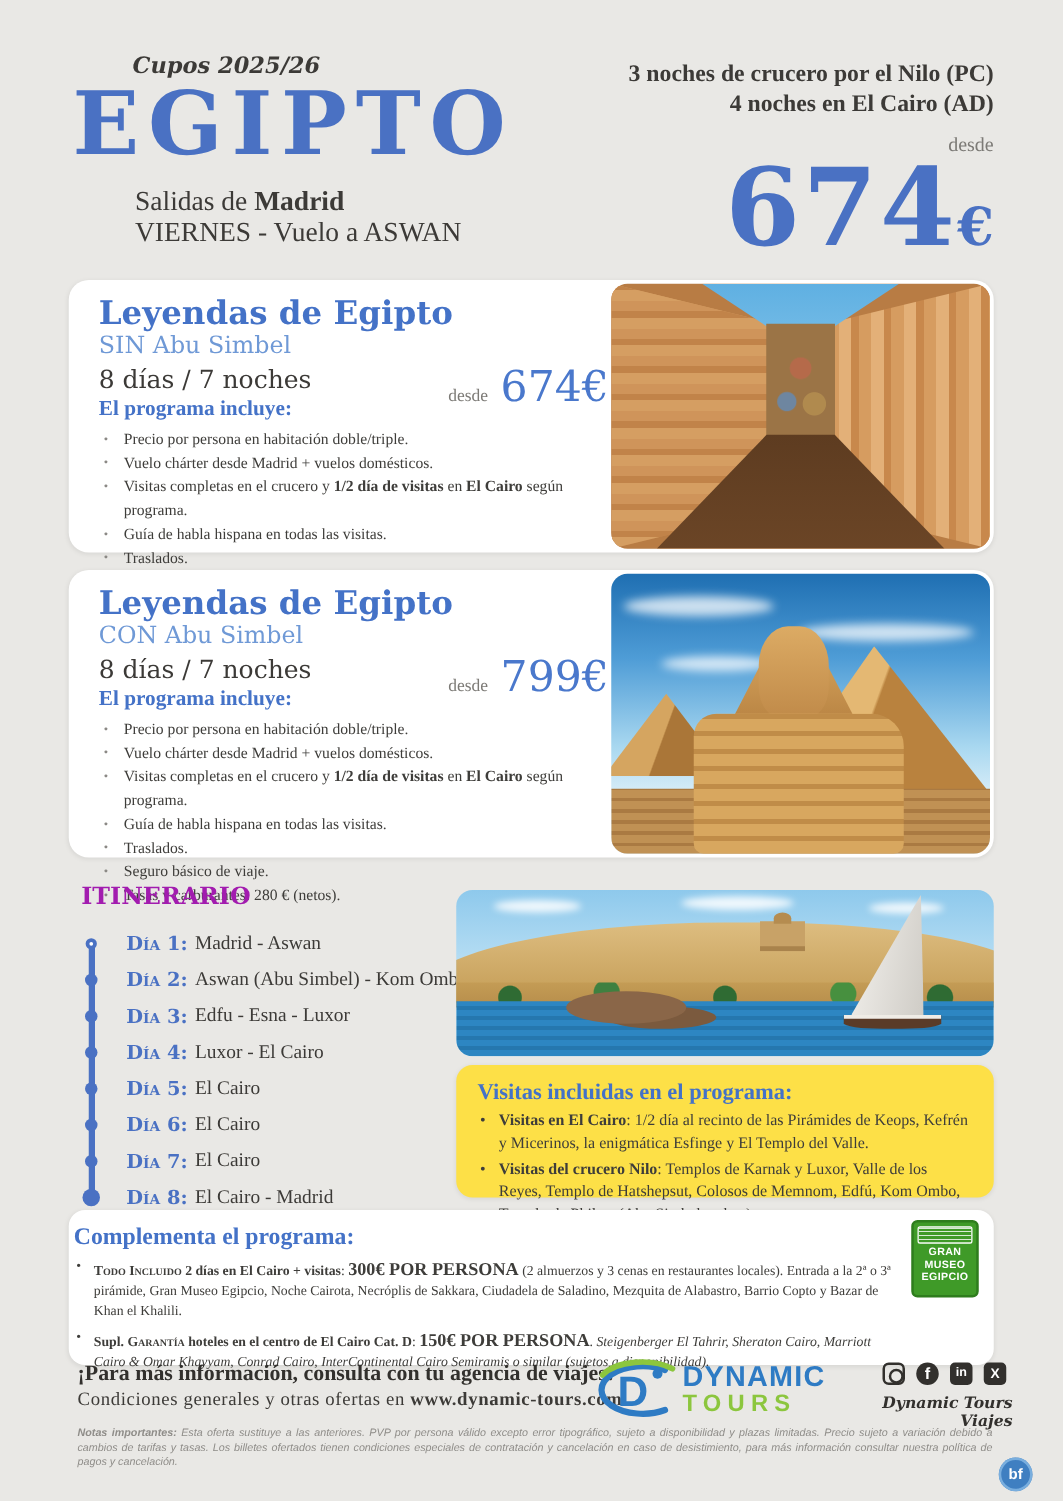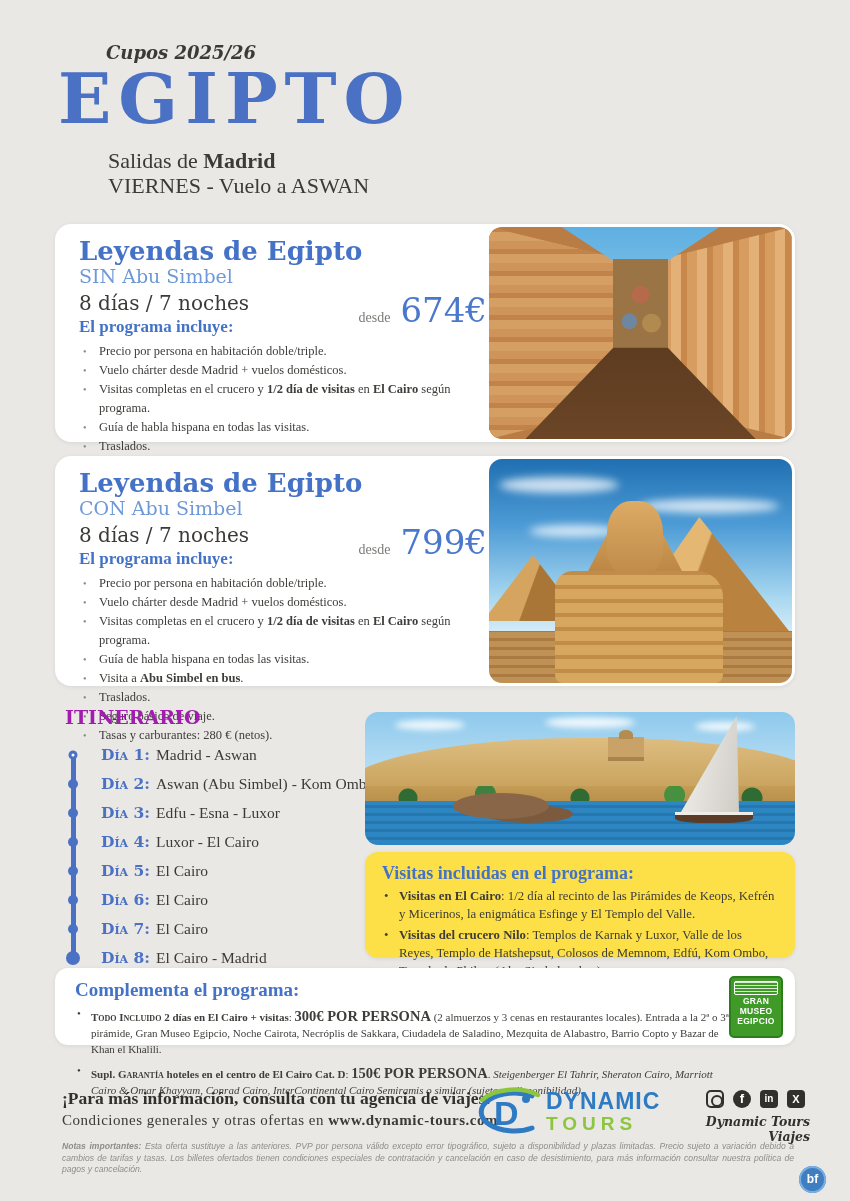--- a/index.html
+++ b/index.html
@@ -125,22 +125,22 @@
 
   
   .visits { position:absolute; left:365px; top:852px; width:430px; height:106px; background:#fde047;
             border-radius:13px; box-shadow:0 1px 4px rgba(0,0,0,0.08); padding:11px 17px; }
   .visits h3 { font-size:18px; font-weight:bold; color:#4472c7; margin-bottom:4px; }
   .visits ul { list-style:none; }
   .visits li { position:relative; padding-left:17px; font-size:12.8px; line-height:1.38; color:#3e3d3a; margin-bottom:4px; }
   .visits li::before { content:"•"; position:absolute; left:2px; top:0; color:#3e3d3a; }
 
   
-  .complement { position:absolute; left:55px; top:968px; width:740px; height:77px; background:#fff;
-                border-radius:13px; box-shadow:0 1px 4px rgba(0,0,0,0.08); padding:11px 20px; }
+  .complement { position:absolute; left:55px; top:968px; width:740px; height:124px; background:#fff;
+                border-radius:13px; box-shadow:0 1px 4px rgba(0,0,0,0.08); padding:11px 4px; }
   .complement h3 { font-size:19px; font-weight:bold; color:#4472c7; margin-bottom:5px; }
   .complement ul { list-style:none; width:655px; }
   .complement li { position:relative; padding-left:16px; font-size:11px; line-height:1.4;
                    color:#3e3d3a; margin-bottom:6px; }
   .complement li::before { content:"•"; position:absolute; left:2px; top:0; color:#3e3d3a; }
   .museum-badge { position:absolute; right:12px; top:8px; width:54px; height:62px; background:#3f9a28;
                   border-radius:5px; border:2px solid #2e7d1d; padding:3px; text-align:center; }
   .museum-badge .mini { height:14px; border:1px solid #fff; border-radius:2px; margin-bottom:2px;
       background:repeating-linear-gradient(0deg,transparent 0 2px,rgba(255,255,255,.8) 2px 3px); }
   .museum-badge .ln { font-family:"Liberation Sans",sans-serif; font-weight:bold; color:#fff;
@@ -184,20 +184,26 @@
 <body>
 
 <div id="page">
 
   <div class="hdr-script">Cupos 2025/26</div>
   <div class="hdr-title">EGIPTO</div>
   <div class="hdr-salidas">
     <span>Salidas de </span><span class="city">Madrid</span>
   </div>
   <div class="hdr-viernes">VIERNES  - Vuelo a ASWAN</div>
+  <div class="hdr-right">
+    <div class="l1">3 noches de crucero por el Nilo (PC)</div>
+    <div class="l2">4 noches en El Cairo (AD)</div>
+    <div class="hdr-desde">desde</div>
+    <div class="hdr-price"><span>674</span><span class="eur">€</span></div>
+  </div>
 
   <div class="card" id="card1">
     <div class="card-text">
       <div class="card-title">Leyendas de Egipto</div>
       <div class="card-sub">SIN Abu Simbel</div>
       <div class="card-dur">8 días / 7 noches</div>
       <div class="card-price">
         <span class="d">desde</span><span class="p">674€</span>
       </div>
       <div class="card-incl">El programa incluye:</div>
@@ -227,21 +233,20 @@
       <div class="card-dur">8 días / 7 noches</div>
       <div class="card-price">
         <span class="d">desde</span><span class="p">799€</span>
       </div>
       <div class="card-incl">El programa incluye:</div>
       <ul>
         <li><span>Precio por persona en habitación doble/triple.</span></li>
         <li><span>Vuelo chárter desde Madrid + vuelos domésticos.</span></li>
         <li><span>Visitas completas en el crucero y </span><span class="seg-b">1/2 día de visitas</span><span> en </span><span class="seg-b">El Cairo</span><span> según programa.</span></li>
         <li><span>Guía de habla hispana en todas las visitas.</span></li>
-        <li><span>Visita a </span><span class="seg-b">Abu Simbel en bus</span><span>.</span></li>
         <li><span>Traslados.</span></li>
         <li><span>Seguro básico de viaje.</span></li>
         <li><span>Tasas y carburantes: 280 € (netos).</span></li>
       </ul>
     </div>
     <div class="card-photo ph-sphinx">
       <div class="cloud" style="left:10px;top:18px;width:120px;height:16px;"></div>
       <div class="cloud" style="left:150px;top:40px;width:140px;height:14px;"></div>
       <div class="cloud" style="left:40px;top:66px;width:90px;height:12px;"></div>
       <div class="pyr-big"></div>

